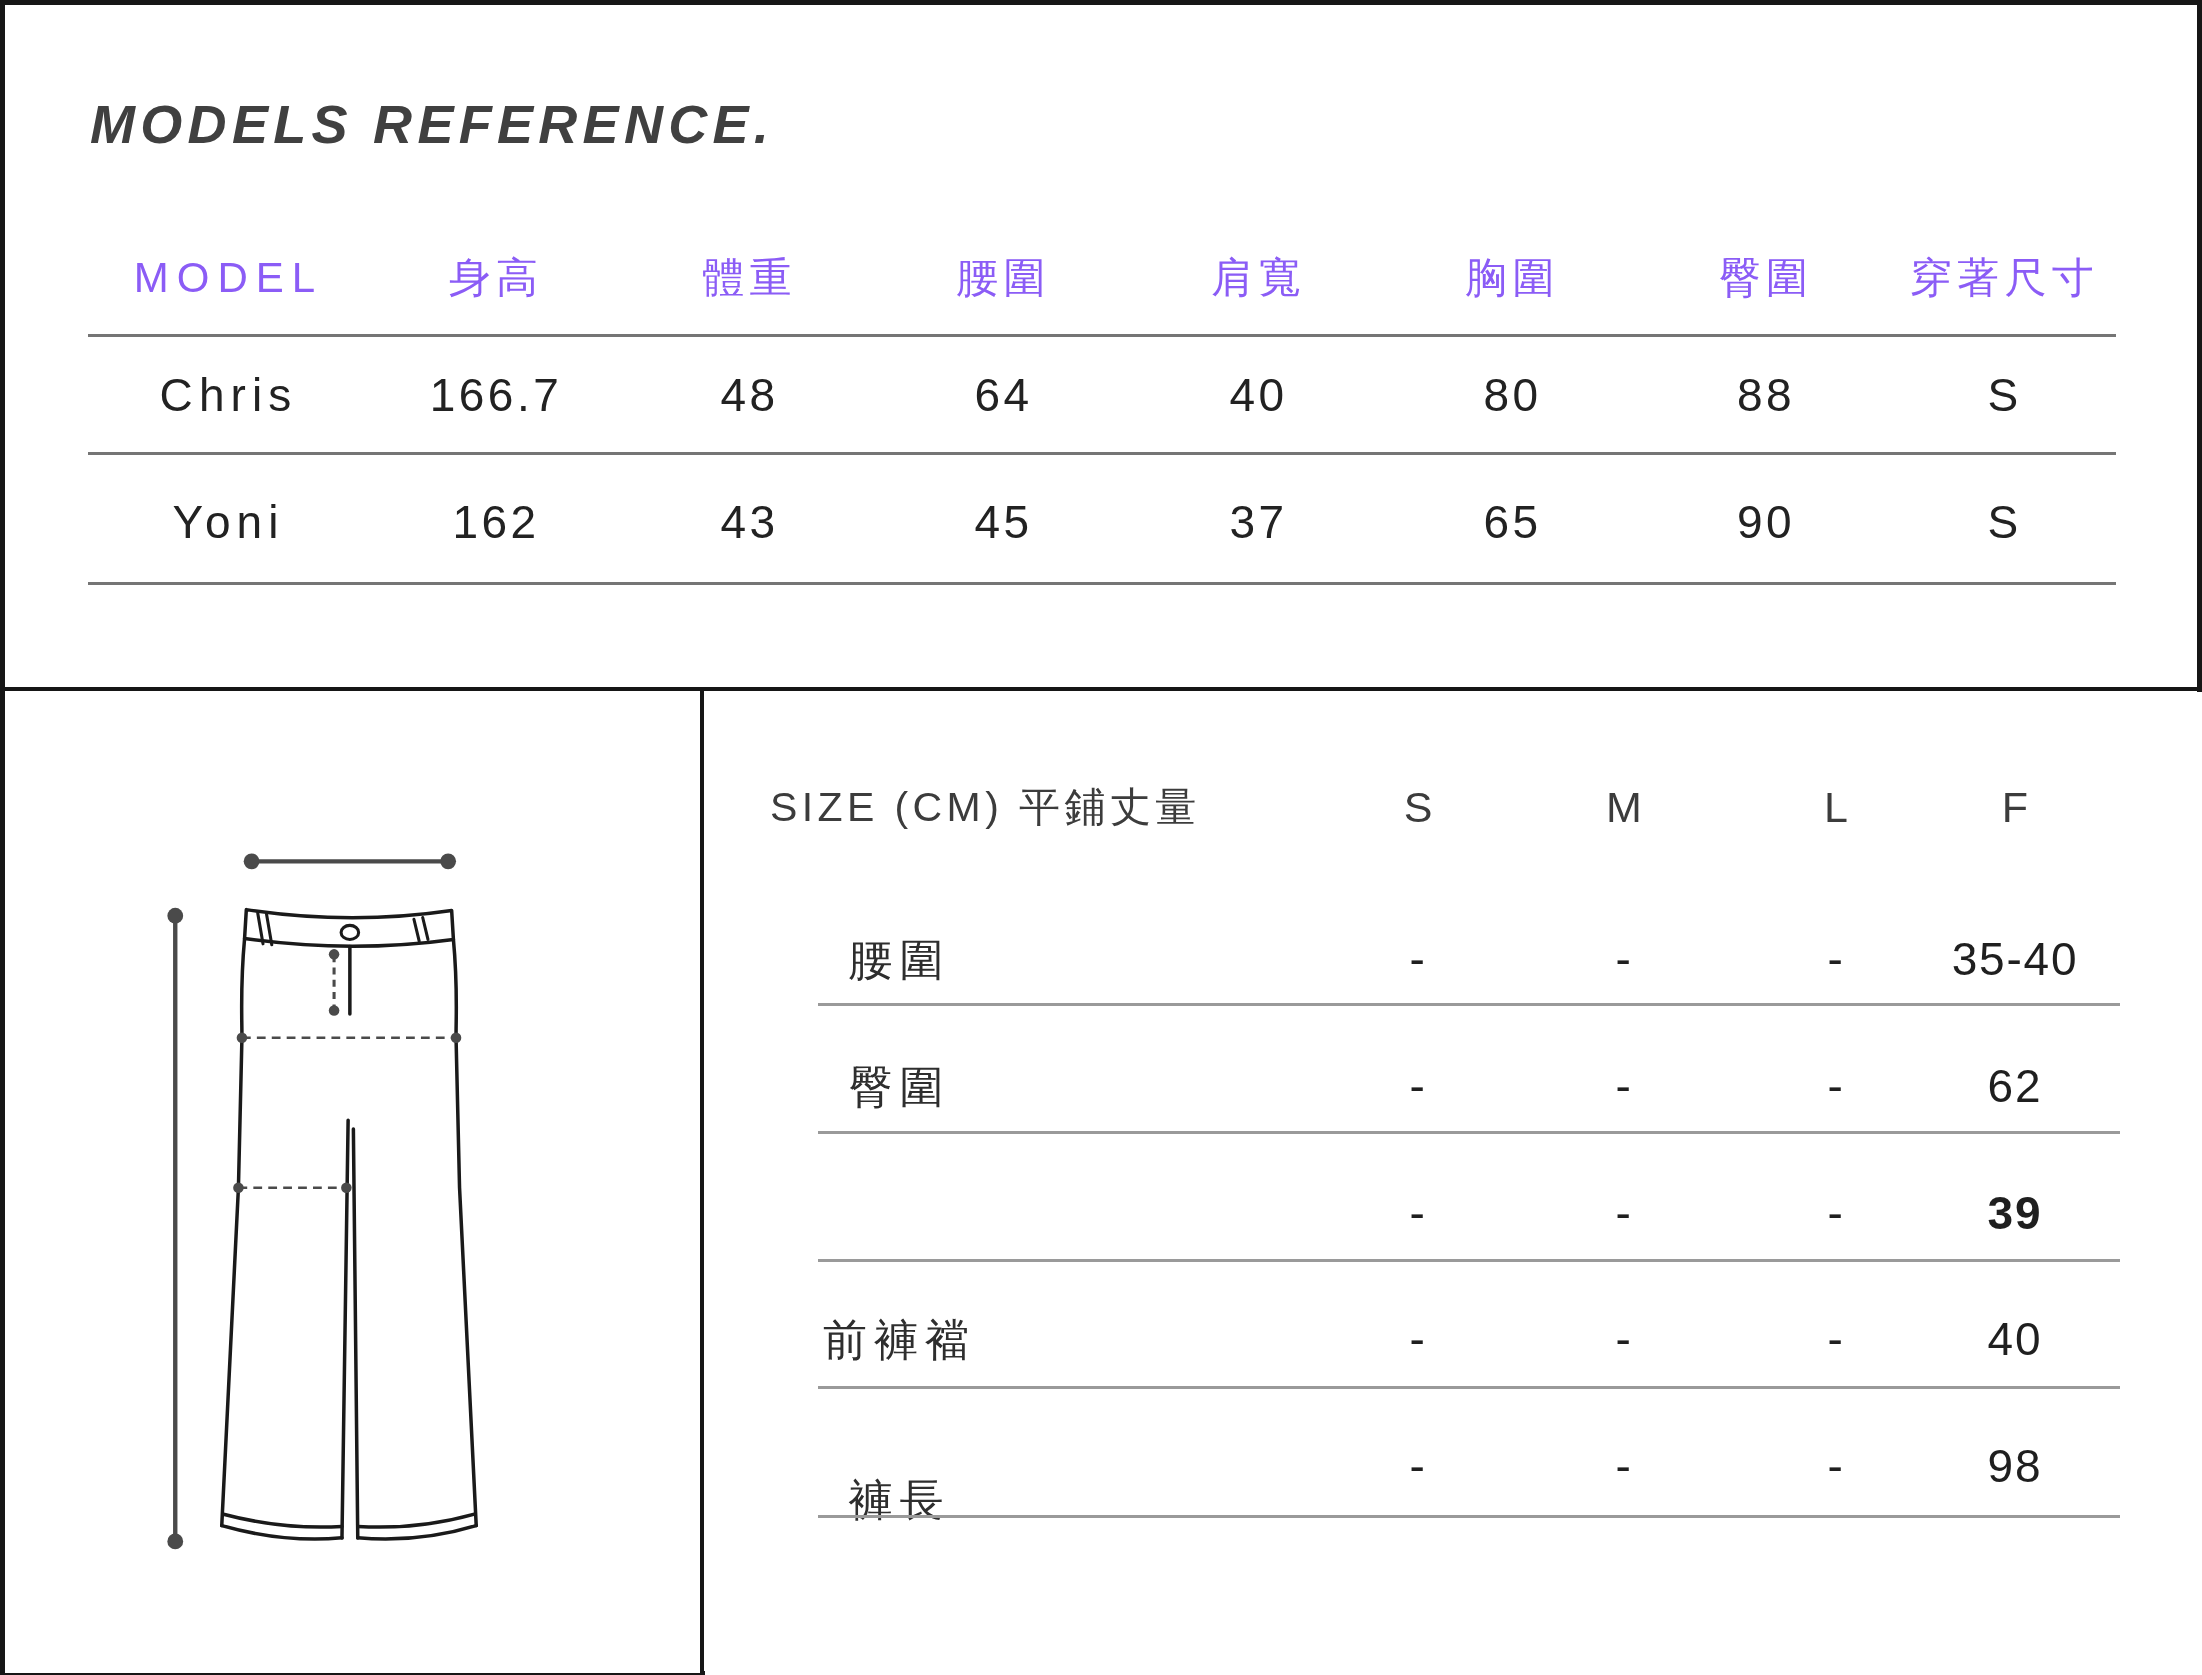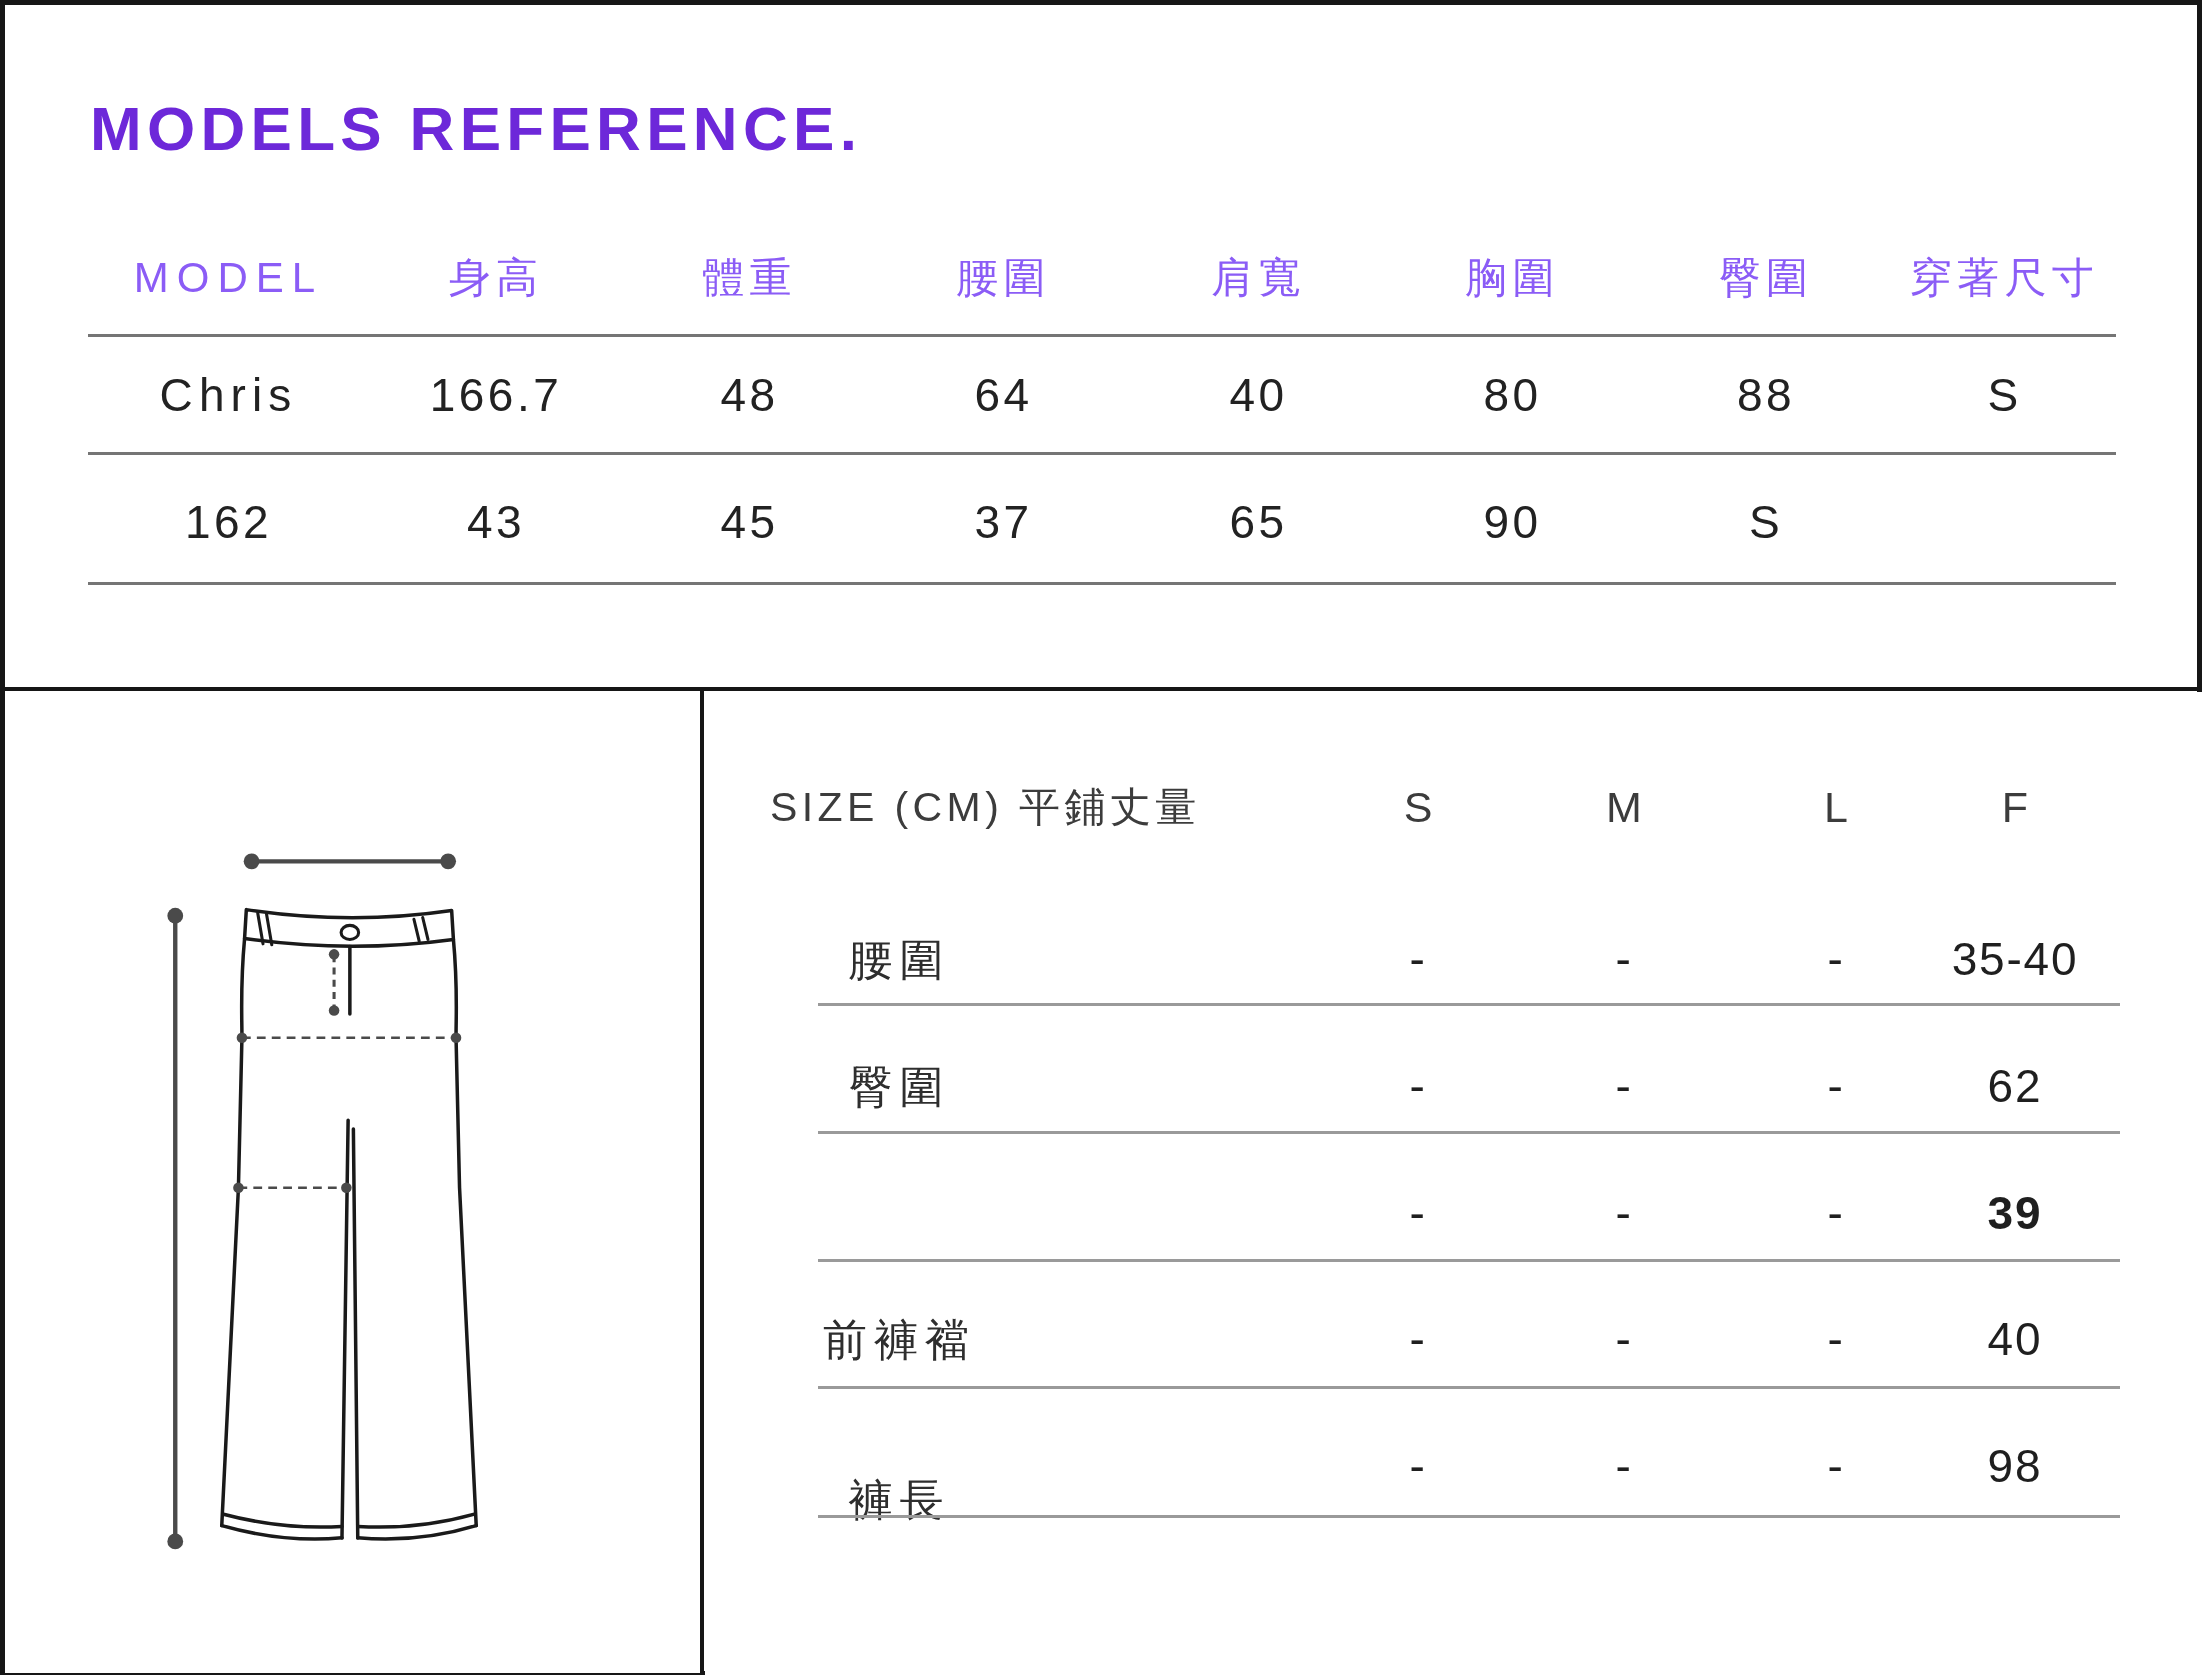--- a/index.html
+++ b/index.html
@@ -23,22 +23,23 @@
     background: #161616;
   }
   .vdivider {
     position: absolute; left: 700px; top: 687px; bottom: 0; width: 4.4px;
     background: #161616;
   }
 
   
   .page-title {
     position: absolute; left: 90px; top: 93px;
-    font-size: 62px; letter-spacing: 5.3px; font-weight: 600; color: #6d28d9;
+    font-size: 54px; letter-spacing: 5.3px; font-weight: 600; color: #404040;
     white-space: nowrap;
+    font-style: italic;
   }
   .models-table {
     position: absolute; left: 88px; top: 0; width: 2028px; height: 687px;
   }
   .mt-row {
     position: absolute; left: 0; width: 2028px;
     display: grid;
     grid-template-columns: 281px 254px 253px 255px 255px 253px 254px 223px;
     align-items: center;
   }
@@ -118,20 +119,21 @@
       <div>48</div>
       <div>64</div>
       <div>40</div>
       <div>80</div>
       <div>88</div>
       <div>S</div>
     </div>
     <div class="mt-line mt-line2"></div>
 
     <div class="mt-row mt-body mt-row2">
+      <div class="name">Yoni</div>
       <div>162</div>
       <div>43</div>
       <div>45</div>
       <div>37</div>
       <div>65</div>
       <div>90</div>
       <div>S</div>
     </div>
     <div class="mt-line mt-line3"></div>
   </div>

